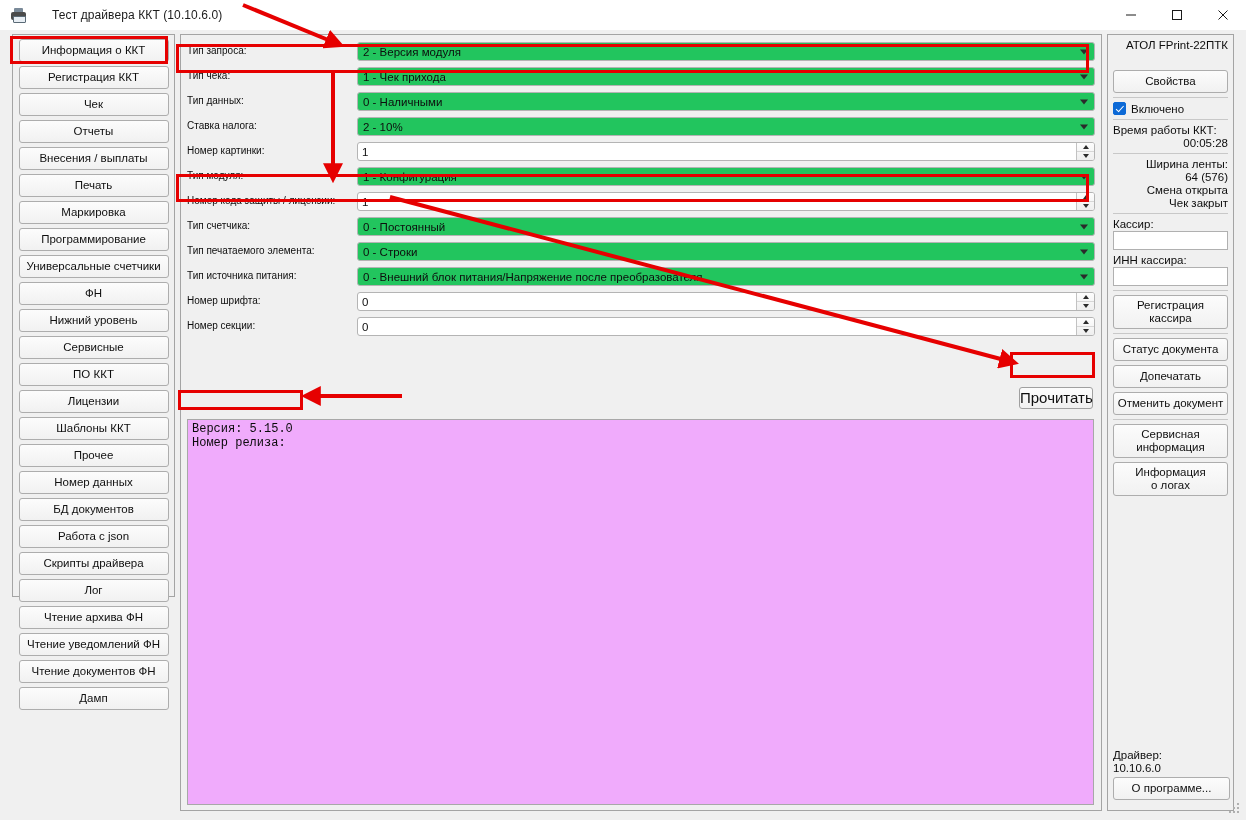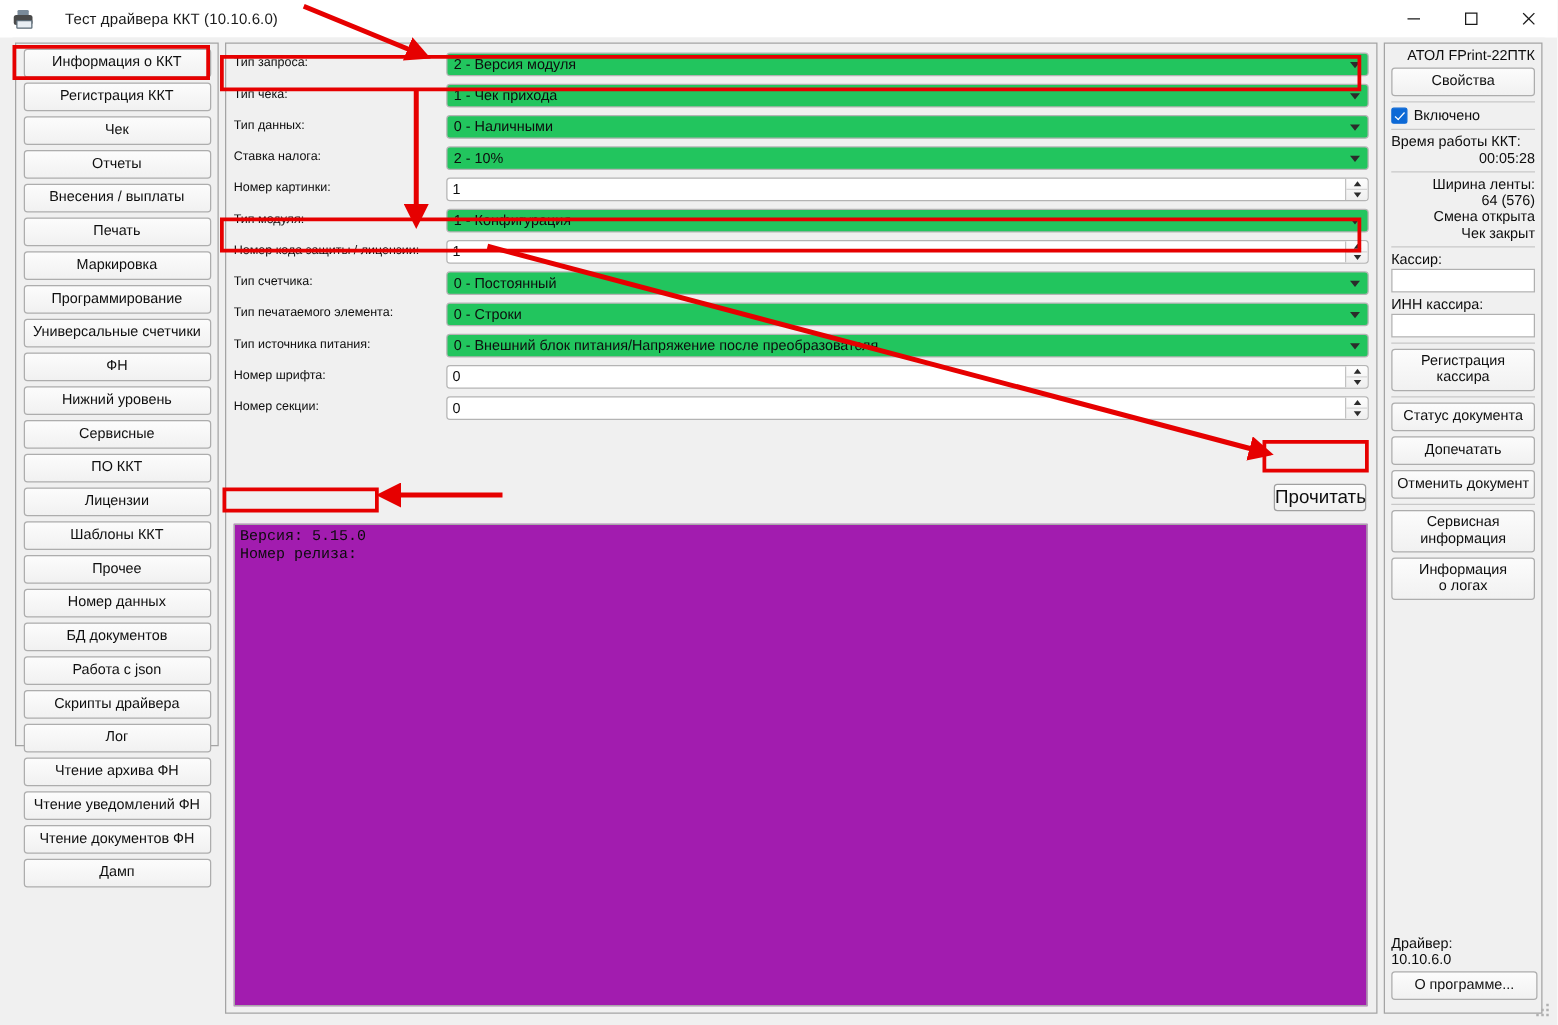--- a/index.html
+++ b/index.html
@@ -249,21 +249,21 @@
     cursor: default;
   }
 
   
   .output {
     position: absolute;
     left: 6px;
     top: 384px;
     width: 907px;
     height: 386px;
-    background: #a21caf;
+    background: #f0abfc;
     border: 1px solid #a8a8a8;
     box-sizing: border-box;
     padding: 2px 4px;
     font-family: "Liberation Mono", monospace;
     font-size: 12px;
     line-height: 14px;
     color: #0b0b0b;
     white-space: pre;
     overflow: hidden;
   }
@@ -275,21 +275,21 @@
     width: 127px;
     height: 777px;
     background: #f0f0f0;
     border: 1px solid #a4a4a4;
     box-sizing: border-box;
     padding: 4px 5px 0 5px;
   }
   .dev-name {
     text-align: right;
     font-size: 11.5px;
-    margin-bottom: 3px;
+    margin-bottom: 19px;
     color: #0d0d0d;
   }
   .rbtn {
     display: block;
     width: 100%;
     min-height: 21px;
     line-height: 19px;
     text-align: center;
     background: linear-gradient(#fcfcfc, #f1f1f1);
     border: 1px solid #adadad;

